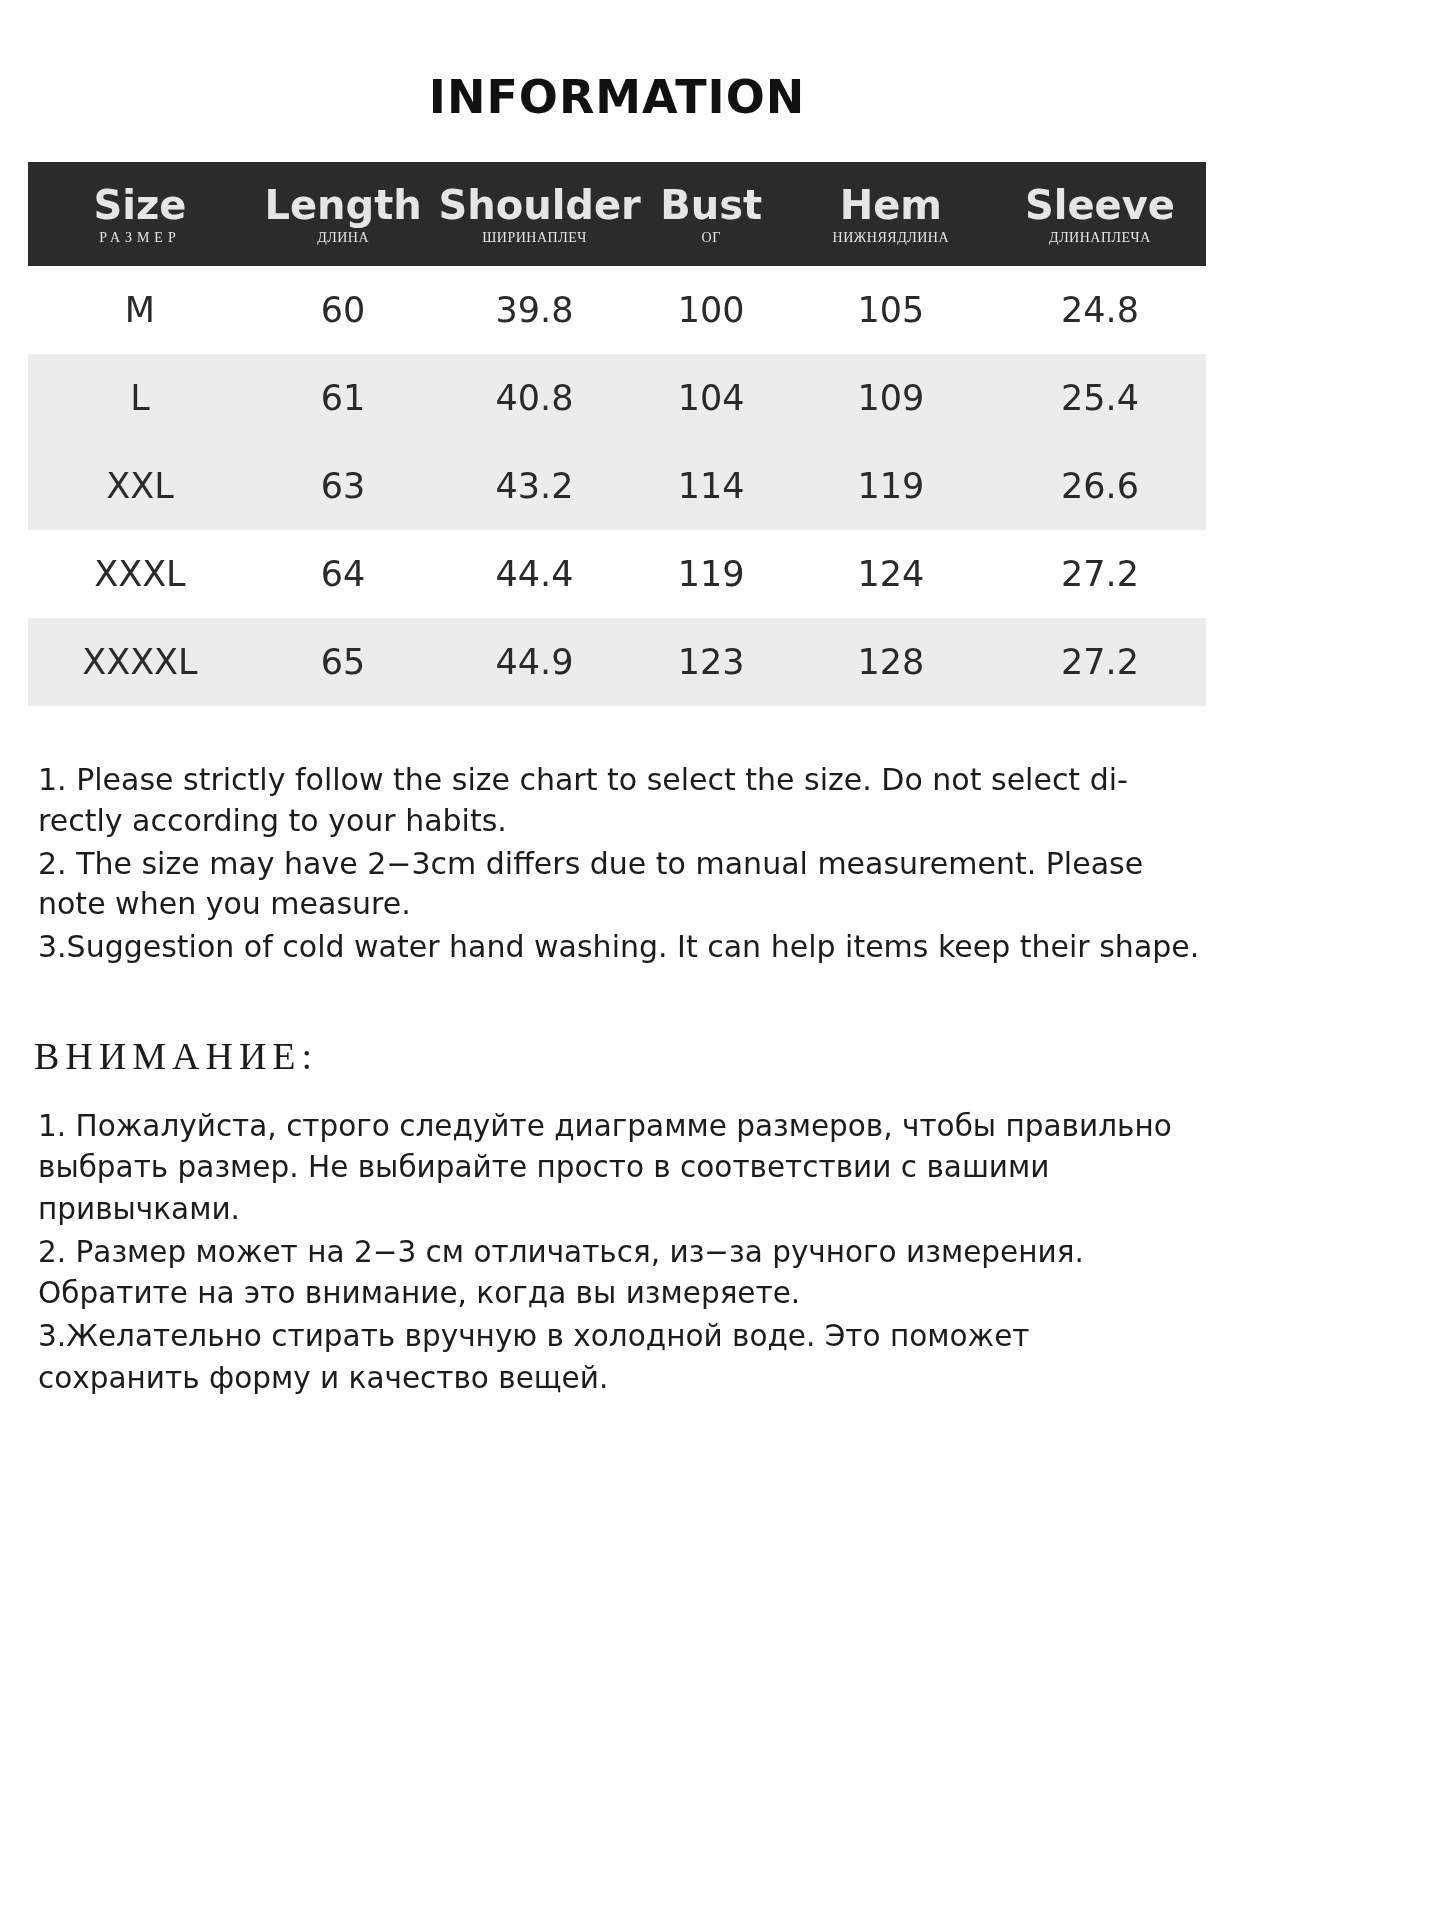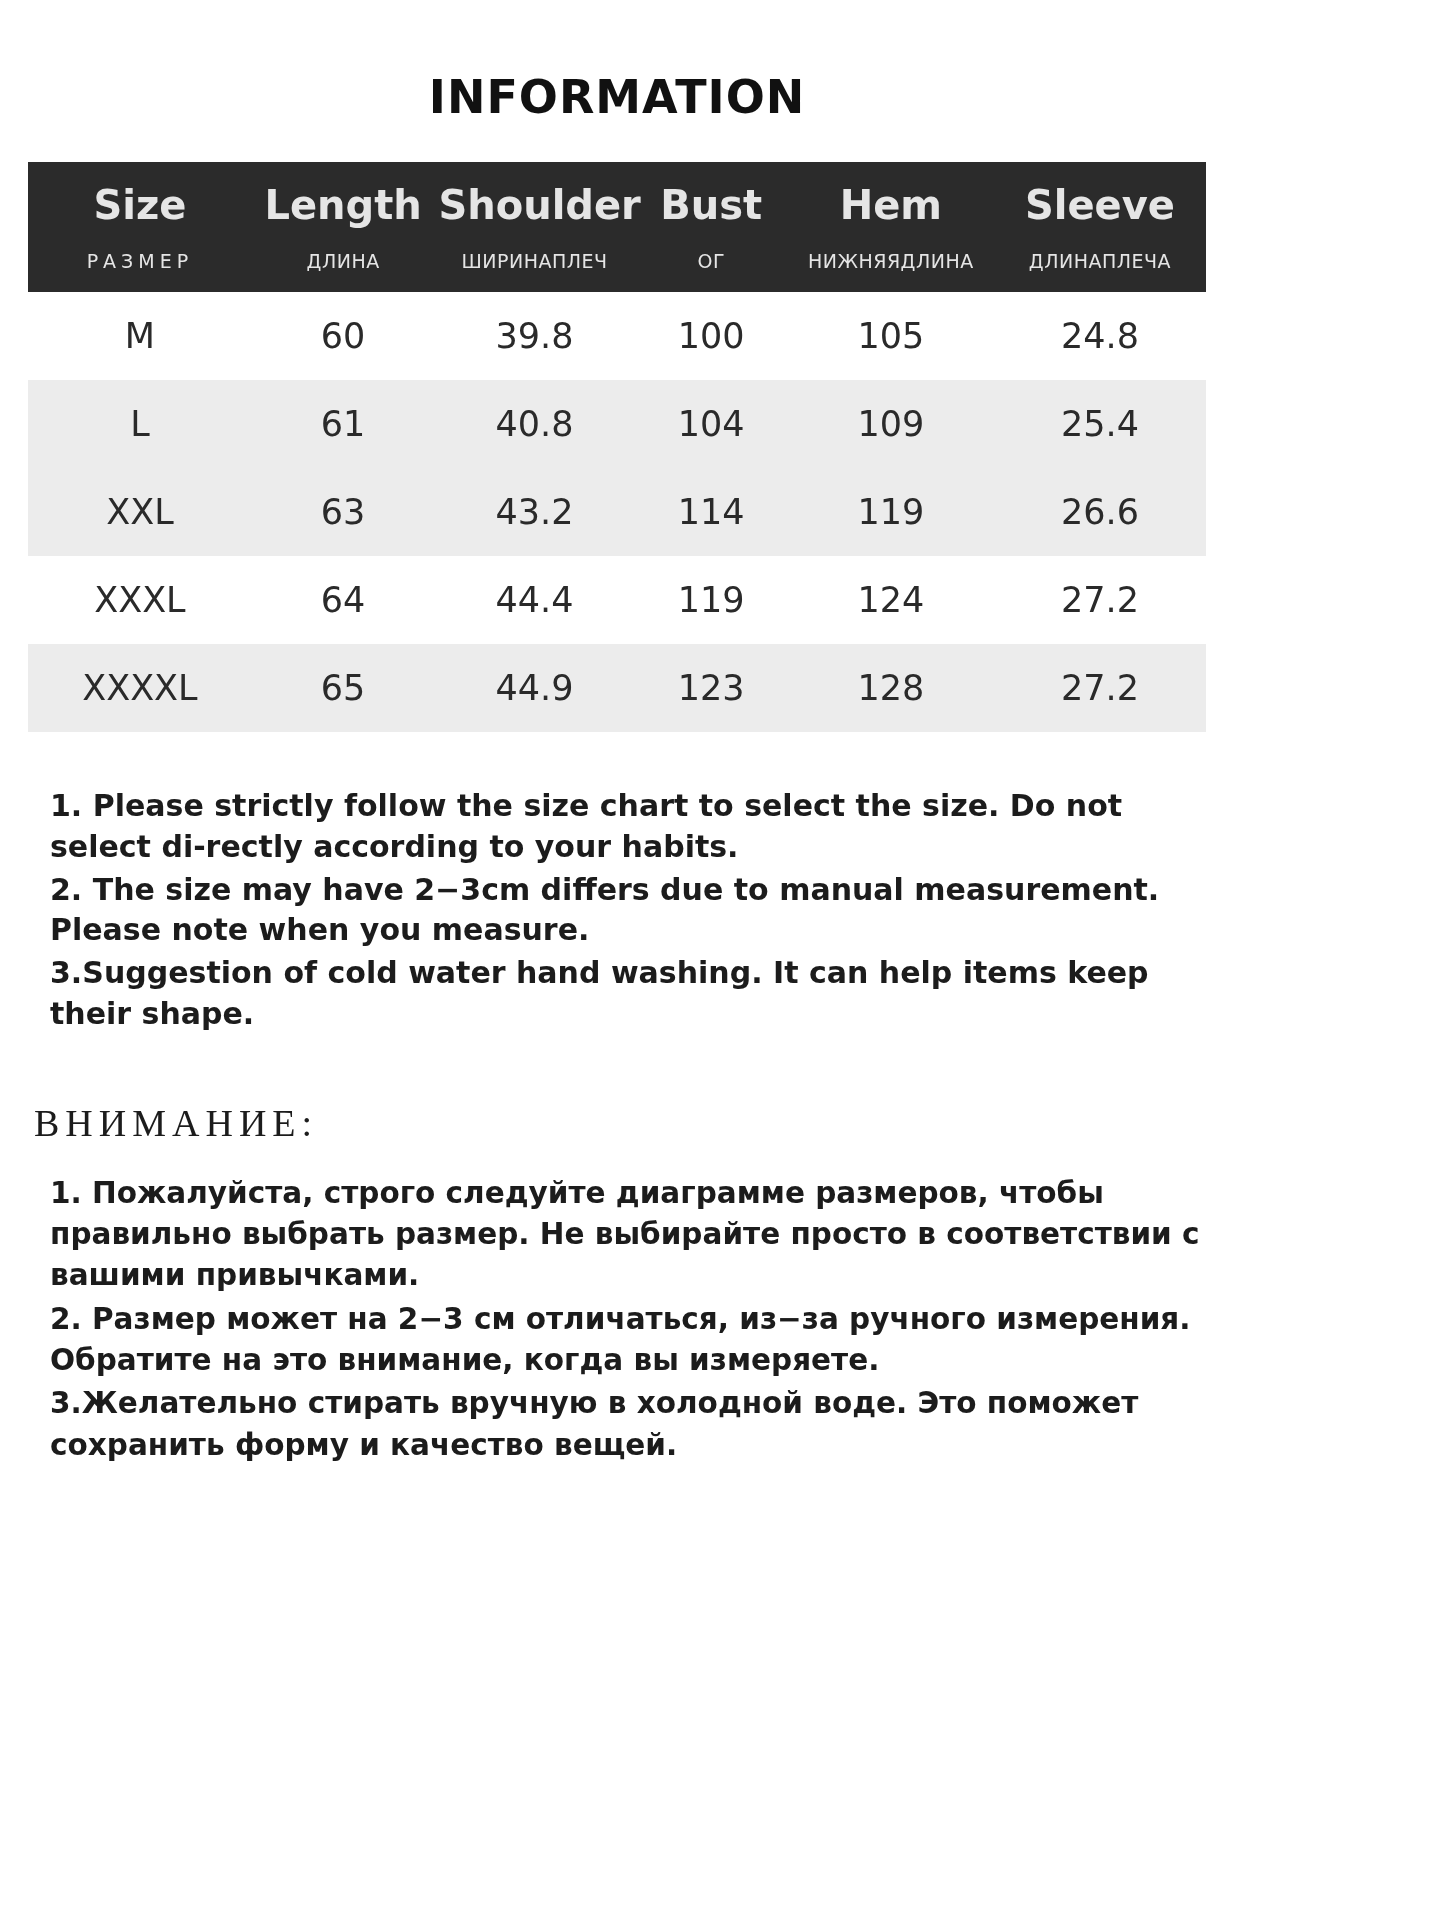--- a/index.html
+++ b/index.html
@@ -43,25 +43,26 @@
   }
   .th-en {
     display: block;
     font-size: 40px;
     font-weight: bold;
     line-height: 1.05;
     white-space: nowrap;
   }
   .th-ru {
     display: block;
-    font-size: 19px;
-    font-weight: normal;
-    margin-top: 24px;
+    font-size: 14px;
+    font-weight: normal;
+    margin-top: 4px;
     letter-spacing: 0.5px;
     white-space: nowrap;
+    font-family: Liberation Serif, serif;
   }
   .th-ru.wide {
     letter-spacing: 5px;
   }
   table.size-table tbody td {
     text-align: center;
     font-size: 35px;
     color: #2a2a2a;
     padding: 24px 4px;
     font-weight: normal;
@@ -89,23 +90,23 @@
     color: #1c1c1c;
     margin-bottom: 28px;
   }
   .note-heading.spaced {
     letter-spacing: 6px;
     font-family: Liberation Serif, serif;
   }
   .note-lines p {
     font-size: 30px;
     line-height: 1.36;
-    margin: 0 0 2px 16px;
+    margin: 0 0 2px 4px;
     color: #1c1c1c;
-    font-weight: bold;
+    font-weight: normal;
   }
   .ru-block {
     margin-top: 66px;
   }
   .ru-block .note-lines p {
     font-size: 29.5px;
     line-height: 1.4;
   }
 </style>
 </head>

